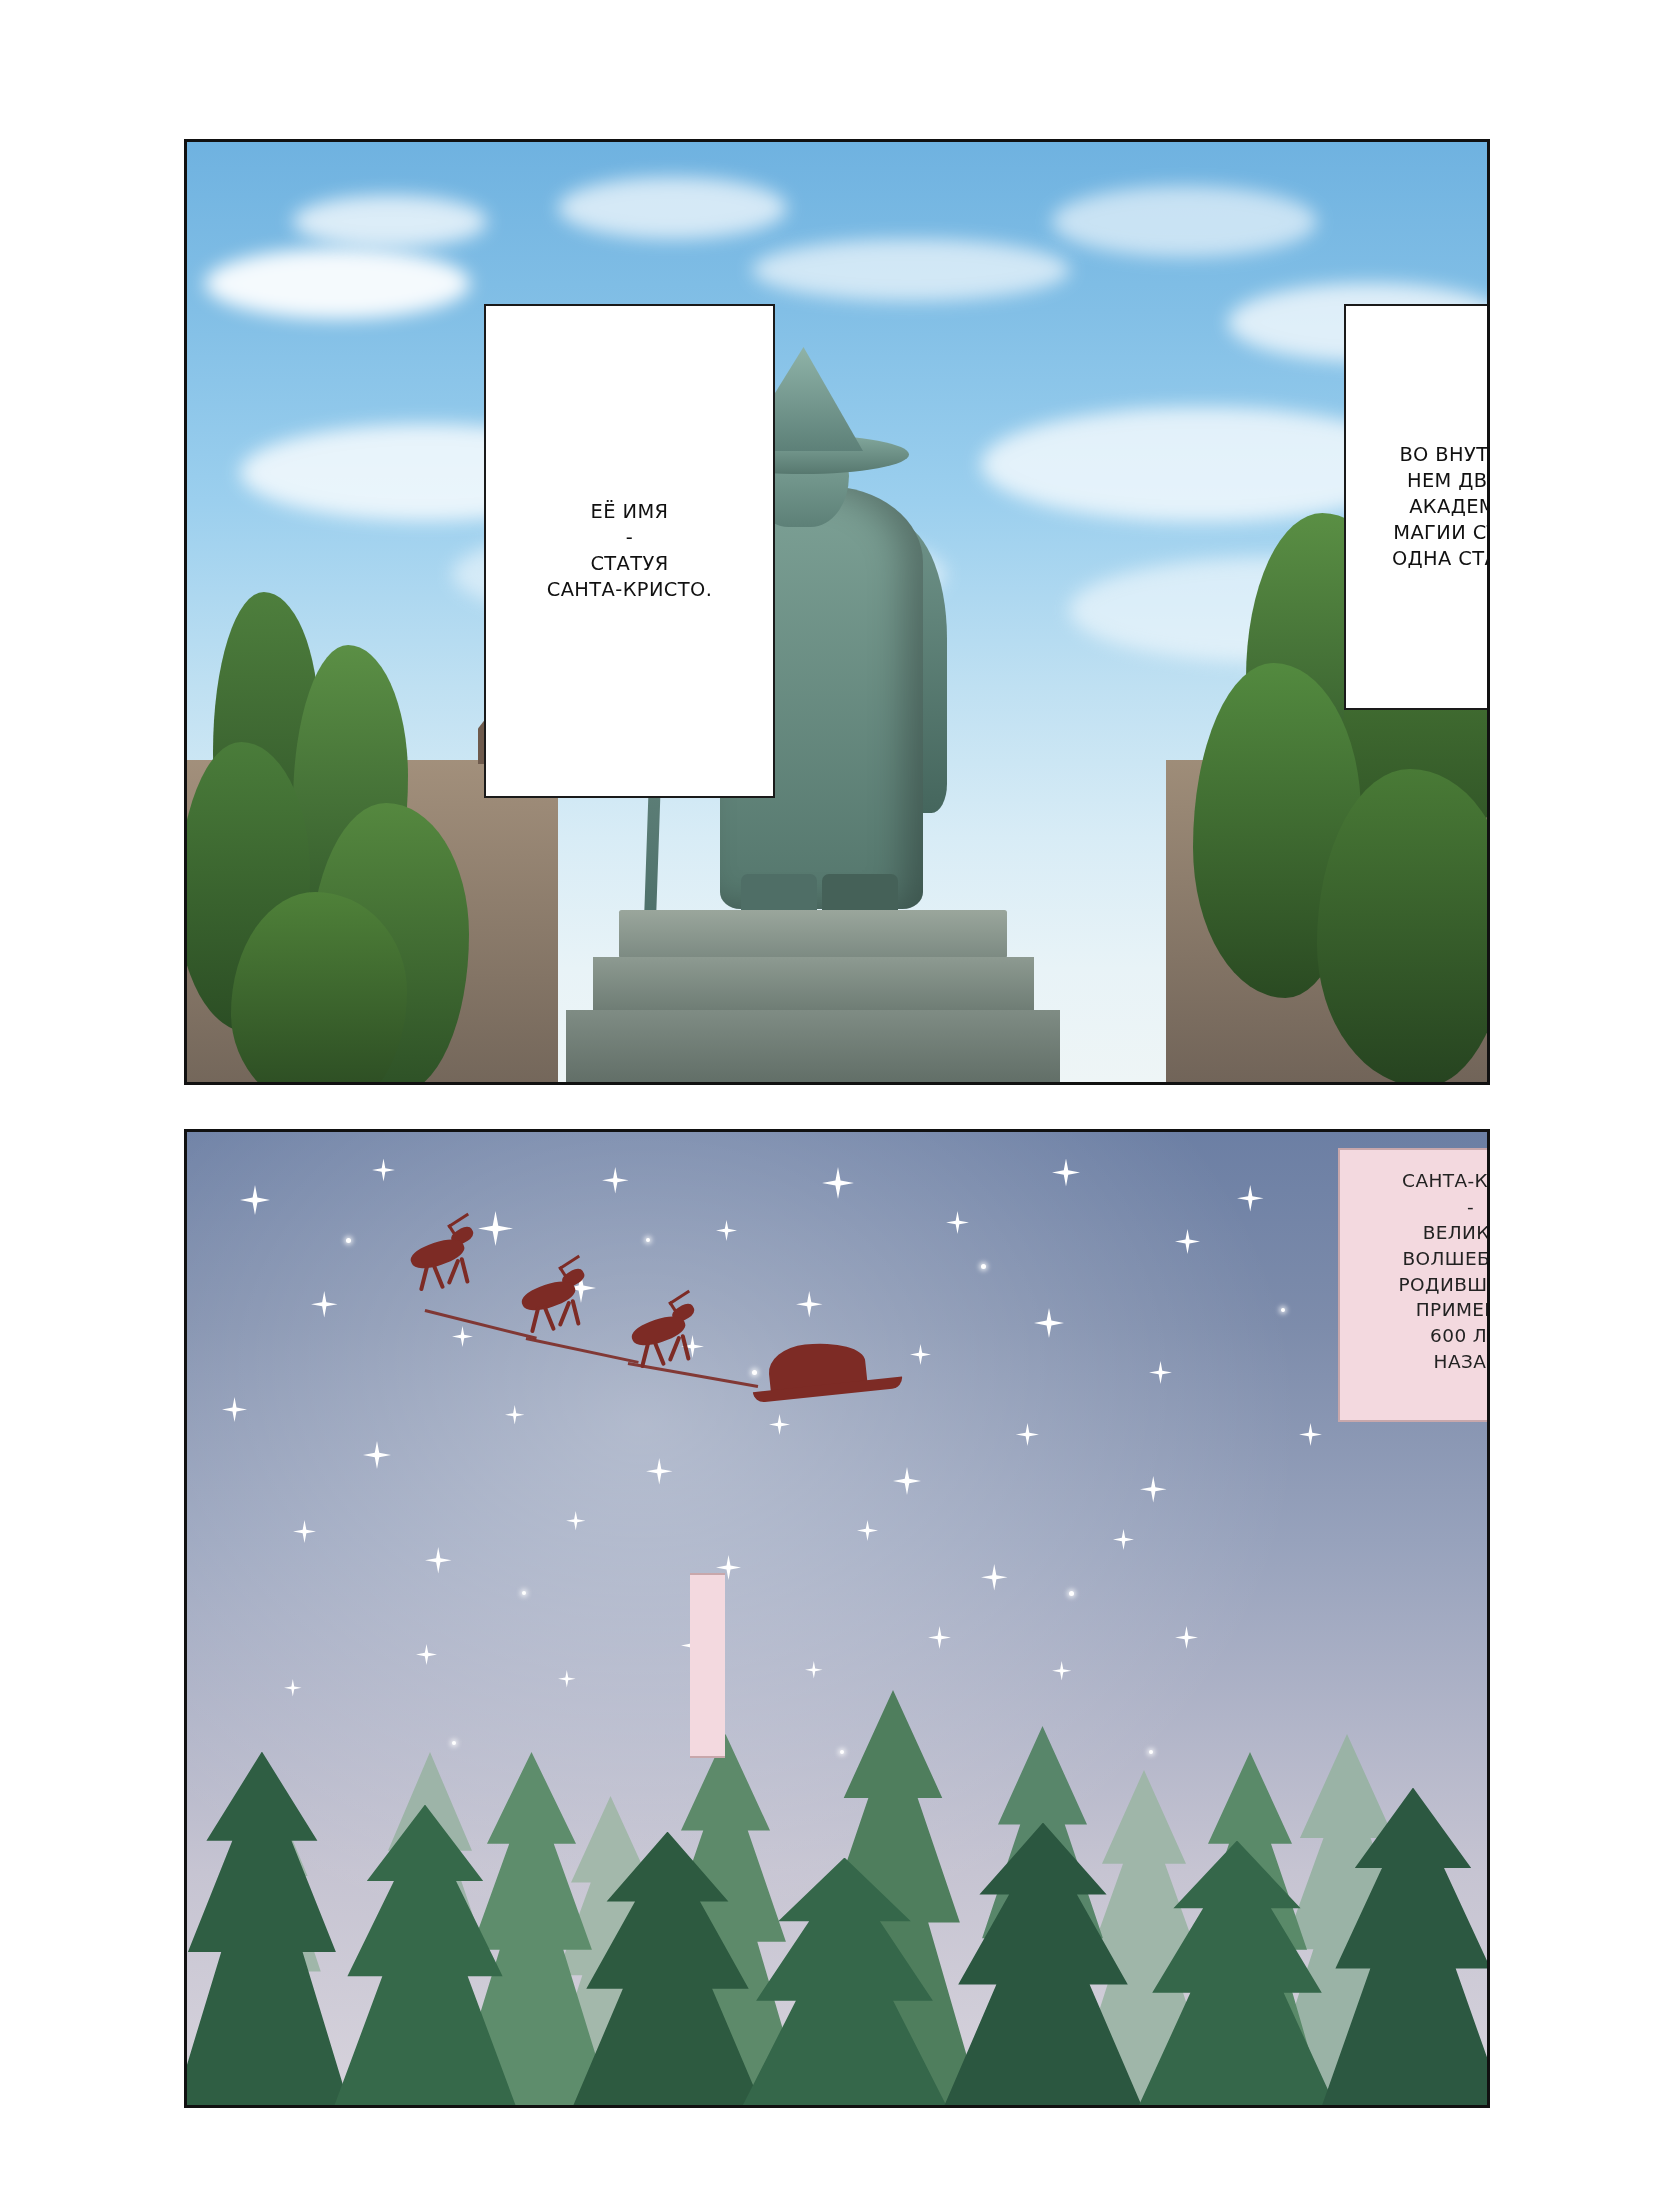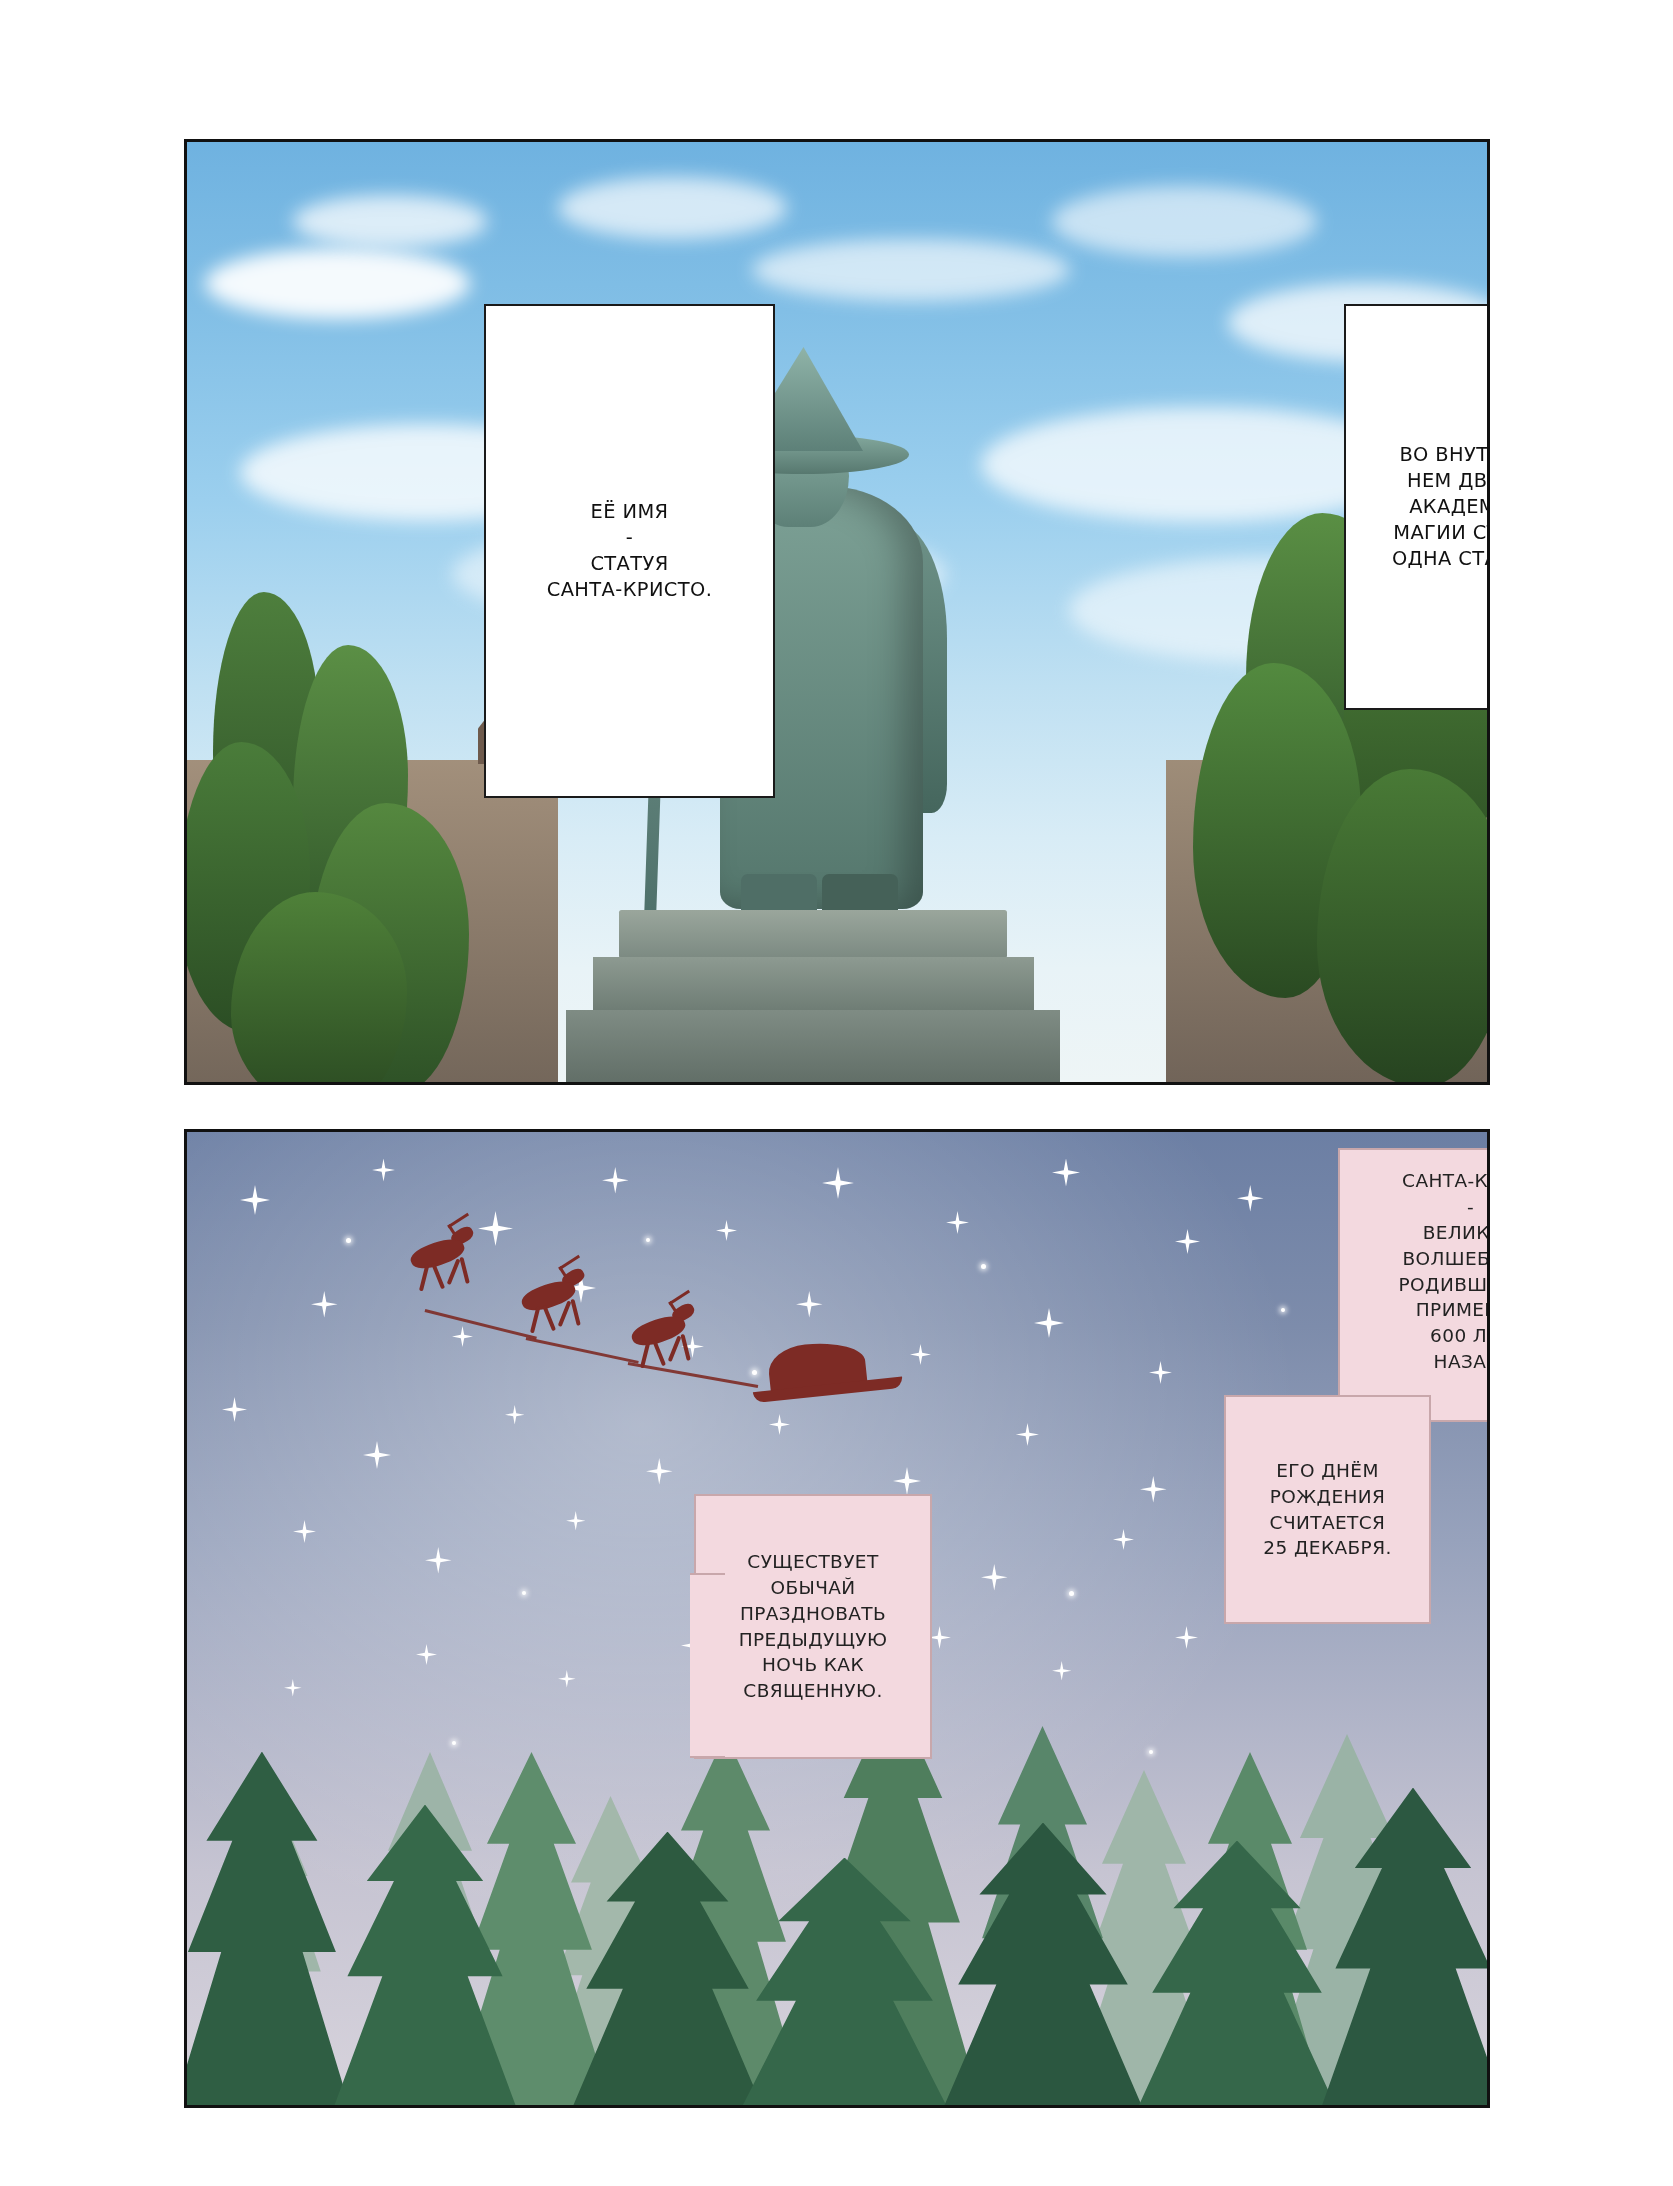--- a/index.html
+++ b/index.html
@@ -504,30 +504,20 @@
 -
 ВЕЛИКИЙ
 ВОЛШЕБНИК,
 РОДИВШИЙСЯ
 ПРИМЕРНО
 600 ЛЕТ
 НАЗАД.</div>
 
     <div class="joint" style="left:1151px;top:256px;width:265px;height:34px;border-top:none;"></div>
 
-    <div class="cap2 cap-bday">ЕГО ДНЁМ
-РОЖДЕНИЯ
-СЧИТАЕТСЯ
-25 ДЕКАБРЯ.</div>
-
-    <div class="cap2 cap-custom">СУЩЕСТВУЕТ
-ОБЫЧАЙ
-ПРАЗДНОВАТЬ
-ПРЕДЫДУЩУЮ
-НОЧЬ КАК
-СВЯЩЕННУЮ.</div>
+
 
 
     <div class="joint" style="left:503px;top:441px;width:35px;height:185px;border-left:none;border-right:none;"></div>
   </div>
 
 </div>
 
 
 </body></html>

